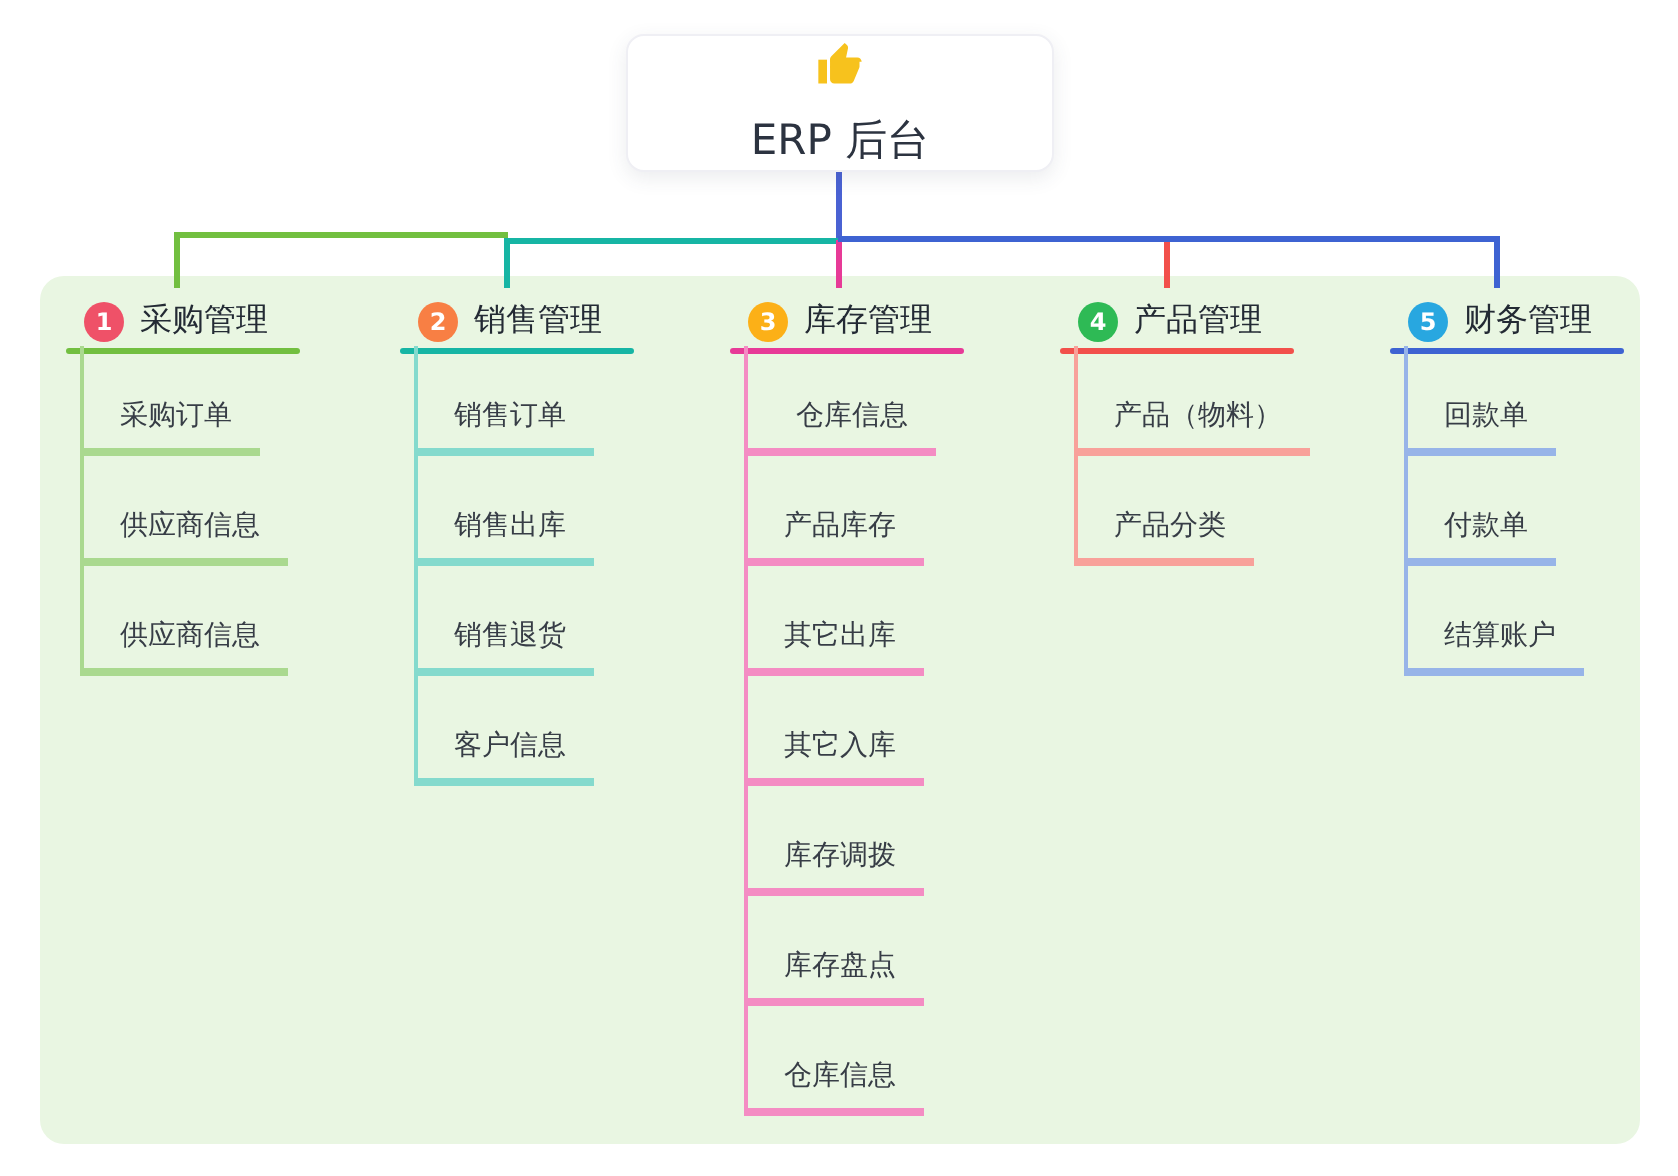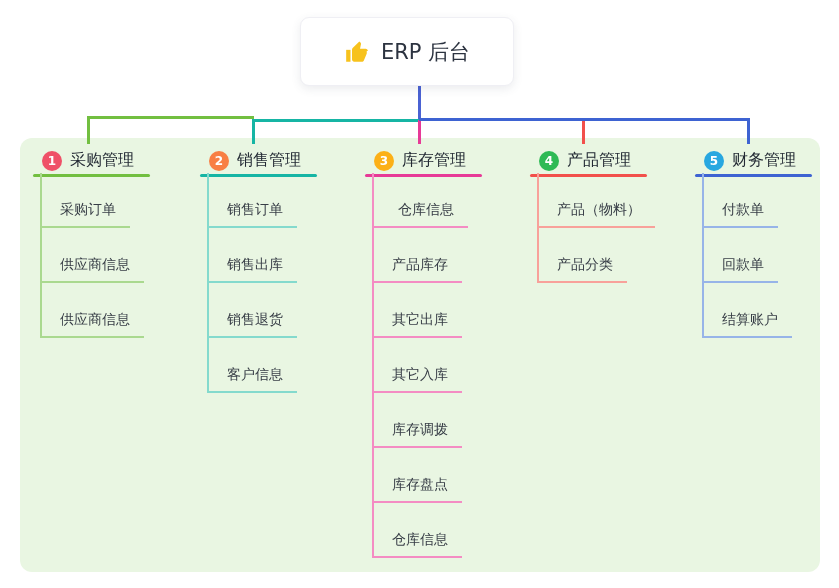--- a/index.html
+++ b/index.html
@@ -6,46 +6,46 @@
   body {
     width:839px; height:588px; position:relative;
     background:#ffffff; overflow:hidden;
     font-family:"DejaVu Sans","Liberation Sans",sans-serif;
   }
   #panel {
     position:absolute; left:20px; top:138px; width:800px; height:434px;
     border-radius:12px; background:#e9f6e2;
   }
   #rootnode {
-    position:absolute; left:300px; top:17px; width:212px; height:67px;
+    position:absolute; left:313px; top:17px; width:212px; height:67px;
     background:#ffffff; border:1px solid #efeff4; border-radius:9px;
     box-shadow:0 3px 10px rgba(60,70,90,.10);
     display:flex; align-items:center; justify-content:center; gap:11px;
-    font-size:21px; color:#2c3340; z-index:3;
+    font-size:21px; color:#2c3340; z-index:3;flex-direction:column;
   }
   svg.connectors { position:absolute; left:0; top:0; z-index:1; }
   .branch { position:absolute; top:147px; width:117px; z-index:2; }
   .branch-title {
     display:flex; align-items:center; gap:8px; padding-left:9px; height:27px;
     font-size:16px; color:#232a34; cursor:default;
   }
   .badge {
     width:20px; height:20px; border-radius:50%; flex:0 0 20px;
     color:#fff; font-size:12px; font-weight:bold;
     display:flex; align-items:center; justify-content:center;
   }
   .title-underline { height:3px; width:117px; border-radius:2px; }
   ul.children {
     list-style:none; margin:-4px 0 0 7px; padding:0;
     border-left:2px solid #ccc; width:max-content;
   }
   ul.children li {
     height:55px; width:max-content; box-sizing:border-box;
     display:flex; align-items:flex-end;
-    padding:0 14px 7px 18px; border-bottom:2px solid #15803d;
+    padding:0 14px 7px 18px; border-bottom:4px solid #15803d;
     font-size:14px; color:#373d46; white-space:nowrap;
   }
 </style>
 </head>
 <body>
 
 <div id="panel" style="background: rgb(233, 246, 226);"></div>
 
 <svg class="connectors" width="839" height="588">
   <path d="M419.5 84 V121" fill="none" stroke-width="3" stroke="#4a62d3"></path>
@@ -119,18 +119,18 @@
         <li style="border-bottom-color: rgb(248, 161, 154);">产品分类</li>
       </ul>
     </div>
     <div class="branch" style="left: 695px;">
       <div class="branch-title">
         <span class="badge" style="background: rgb(40, 167, 224);">5</span>
         <span>财务管理</span>
       </div>
       <div class="title-underline" style="background: rgb(62, 99, 210);"></div>
       <ul class="children" style="border-left-color: rgb(151, 180, 232);">
+        <li style="border-bottom-color: rgb(151, 180, 232);">回款单</li>
         <li style="border-bottom-color: rgb(151, 180, 232);">付款单</li>
-        <li style="border-bottom-color: rgb(151, 180, 232);">回款单</li>
         <li style="border-bottom-color: rgb(151, 180, 232);">结算账户</li>
       </ul>
     </div>
   </div>
 
 </body></html>

